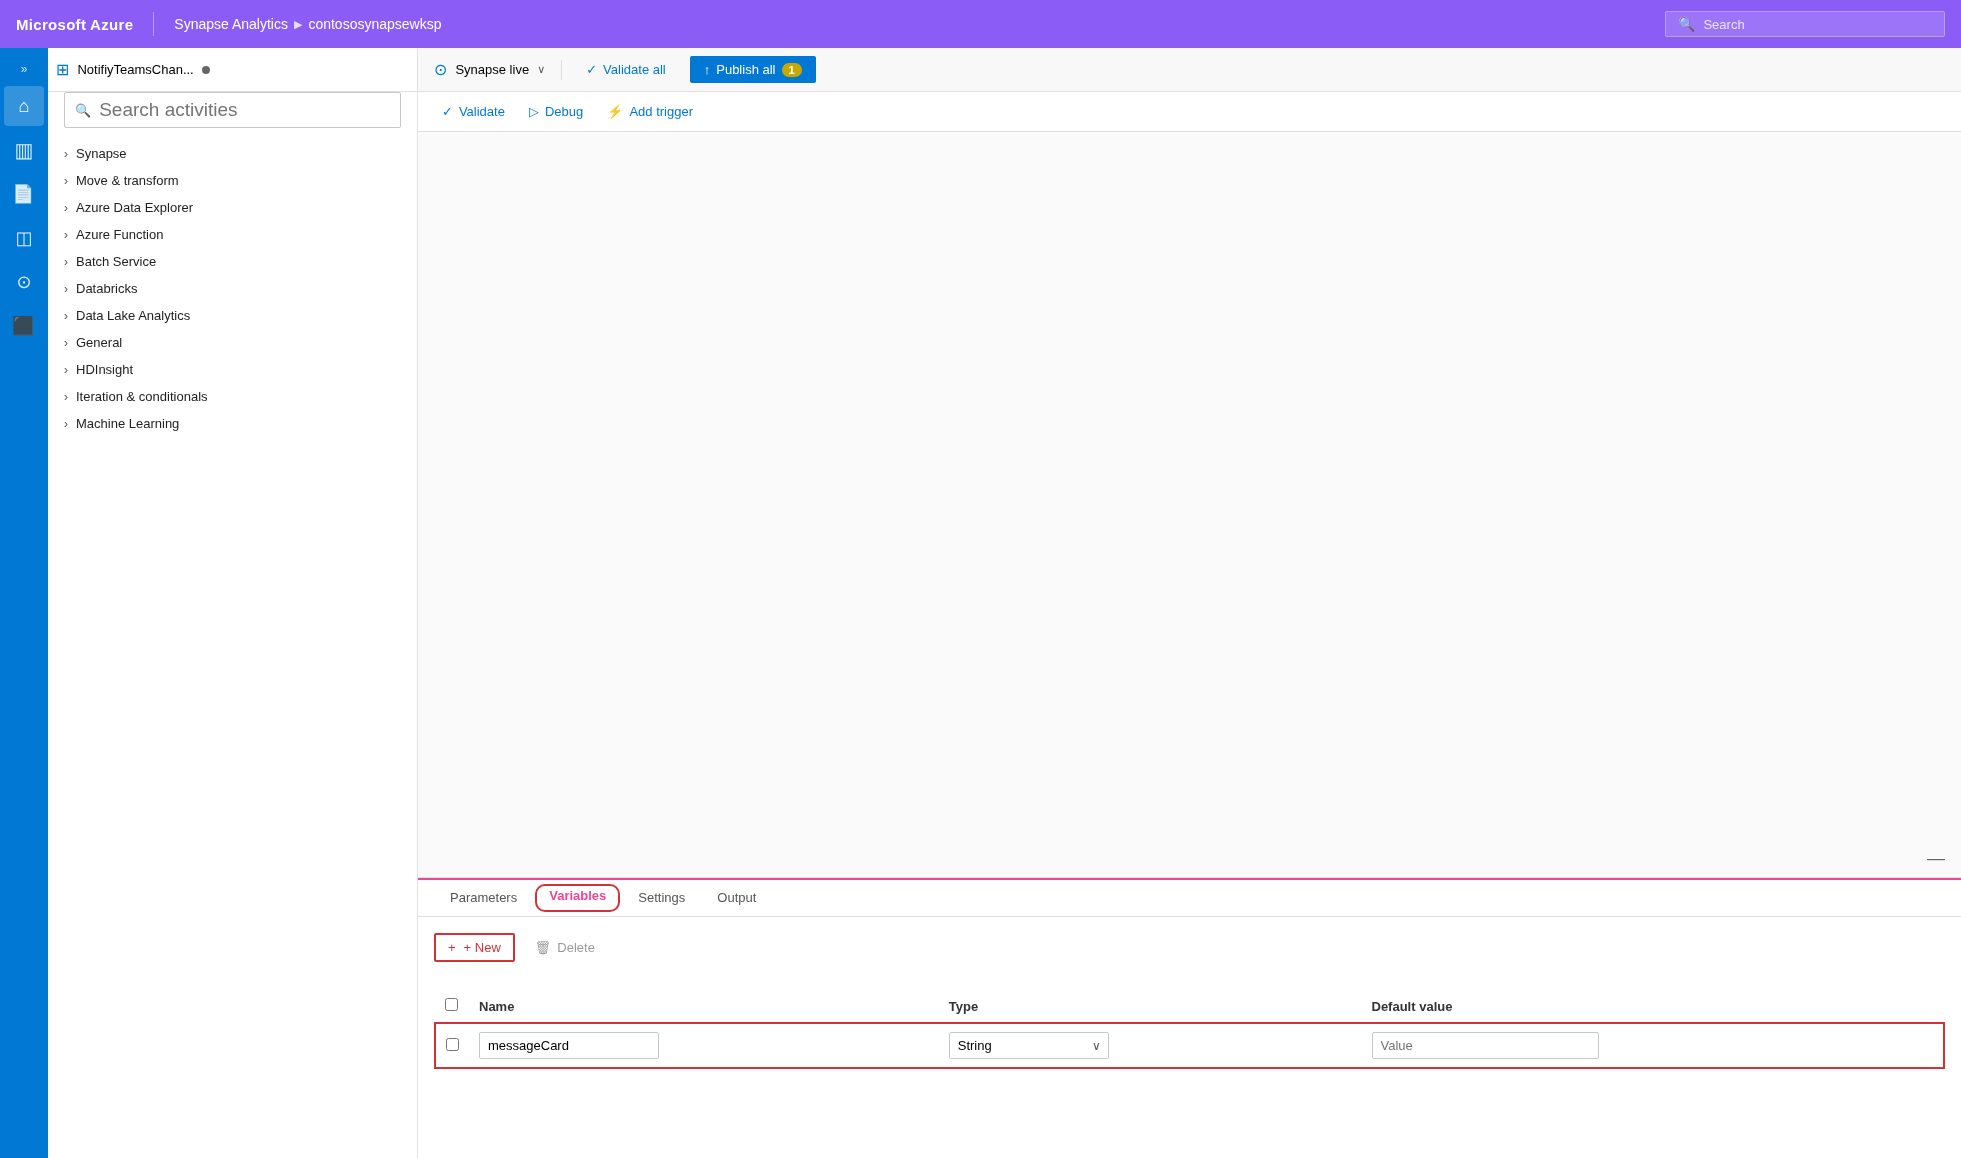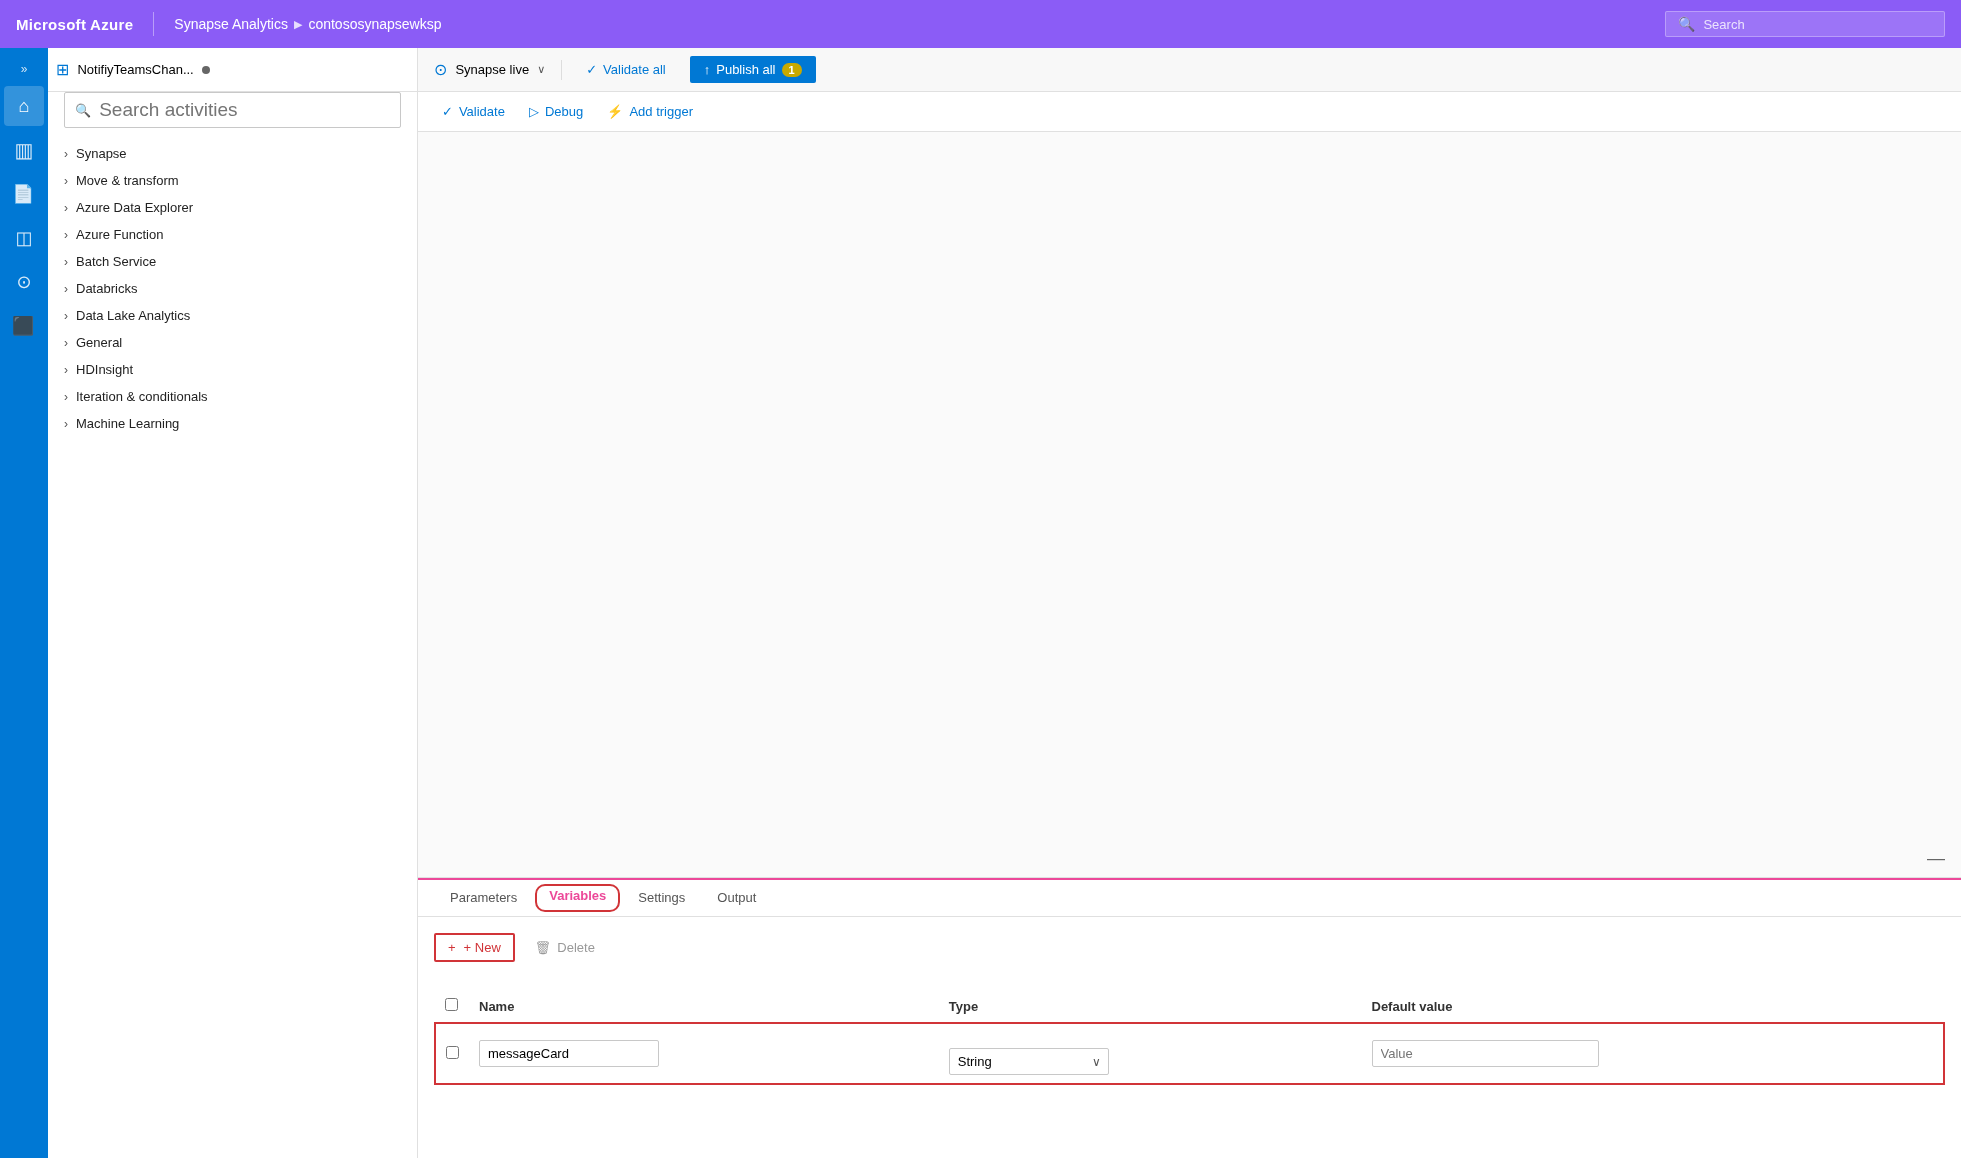--- a/index.html
+++ b/index.html
@@ -330,21 +330,20 @@
       border-radius: 2px;
       padding: 5px 8px;
       font-size: 13px;
       width: 180px;
       outline: none;
     }
 
     .type-select-wrap {
       position: relative;
       display: inline-block;
-      margin-top: 16px;
     }
     .type-select {
       border: 1px solid #c8c8c8;
       border-radius: 2px;
       padding: 5px 28px 5px 8px;
       font-size: 13px;
       width: 160px;
       appearance: none;
       background: #fff;
       outline: none;

